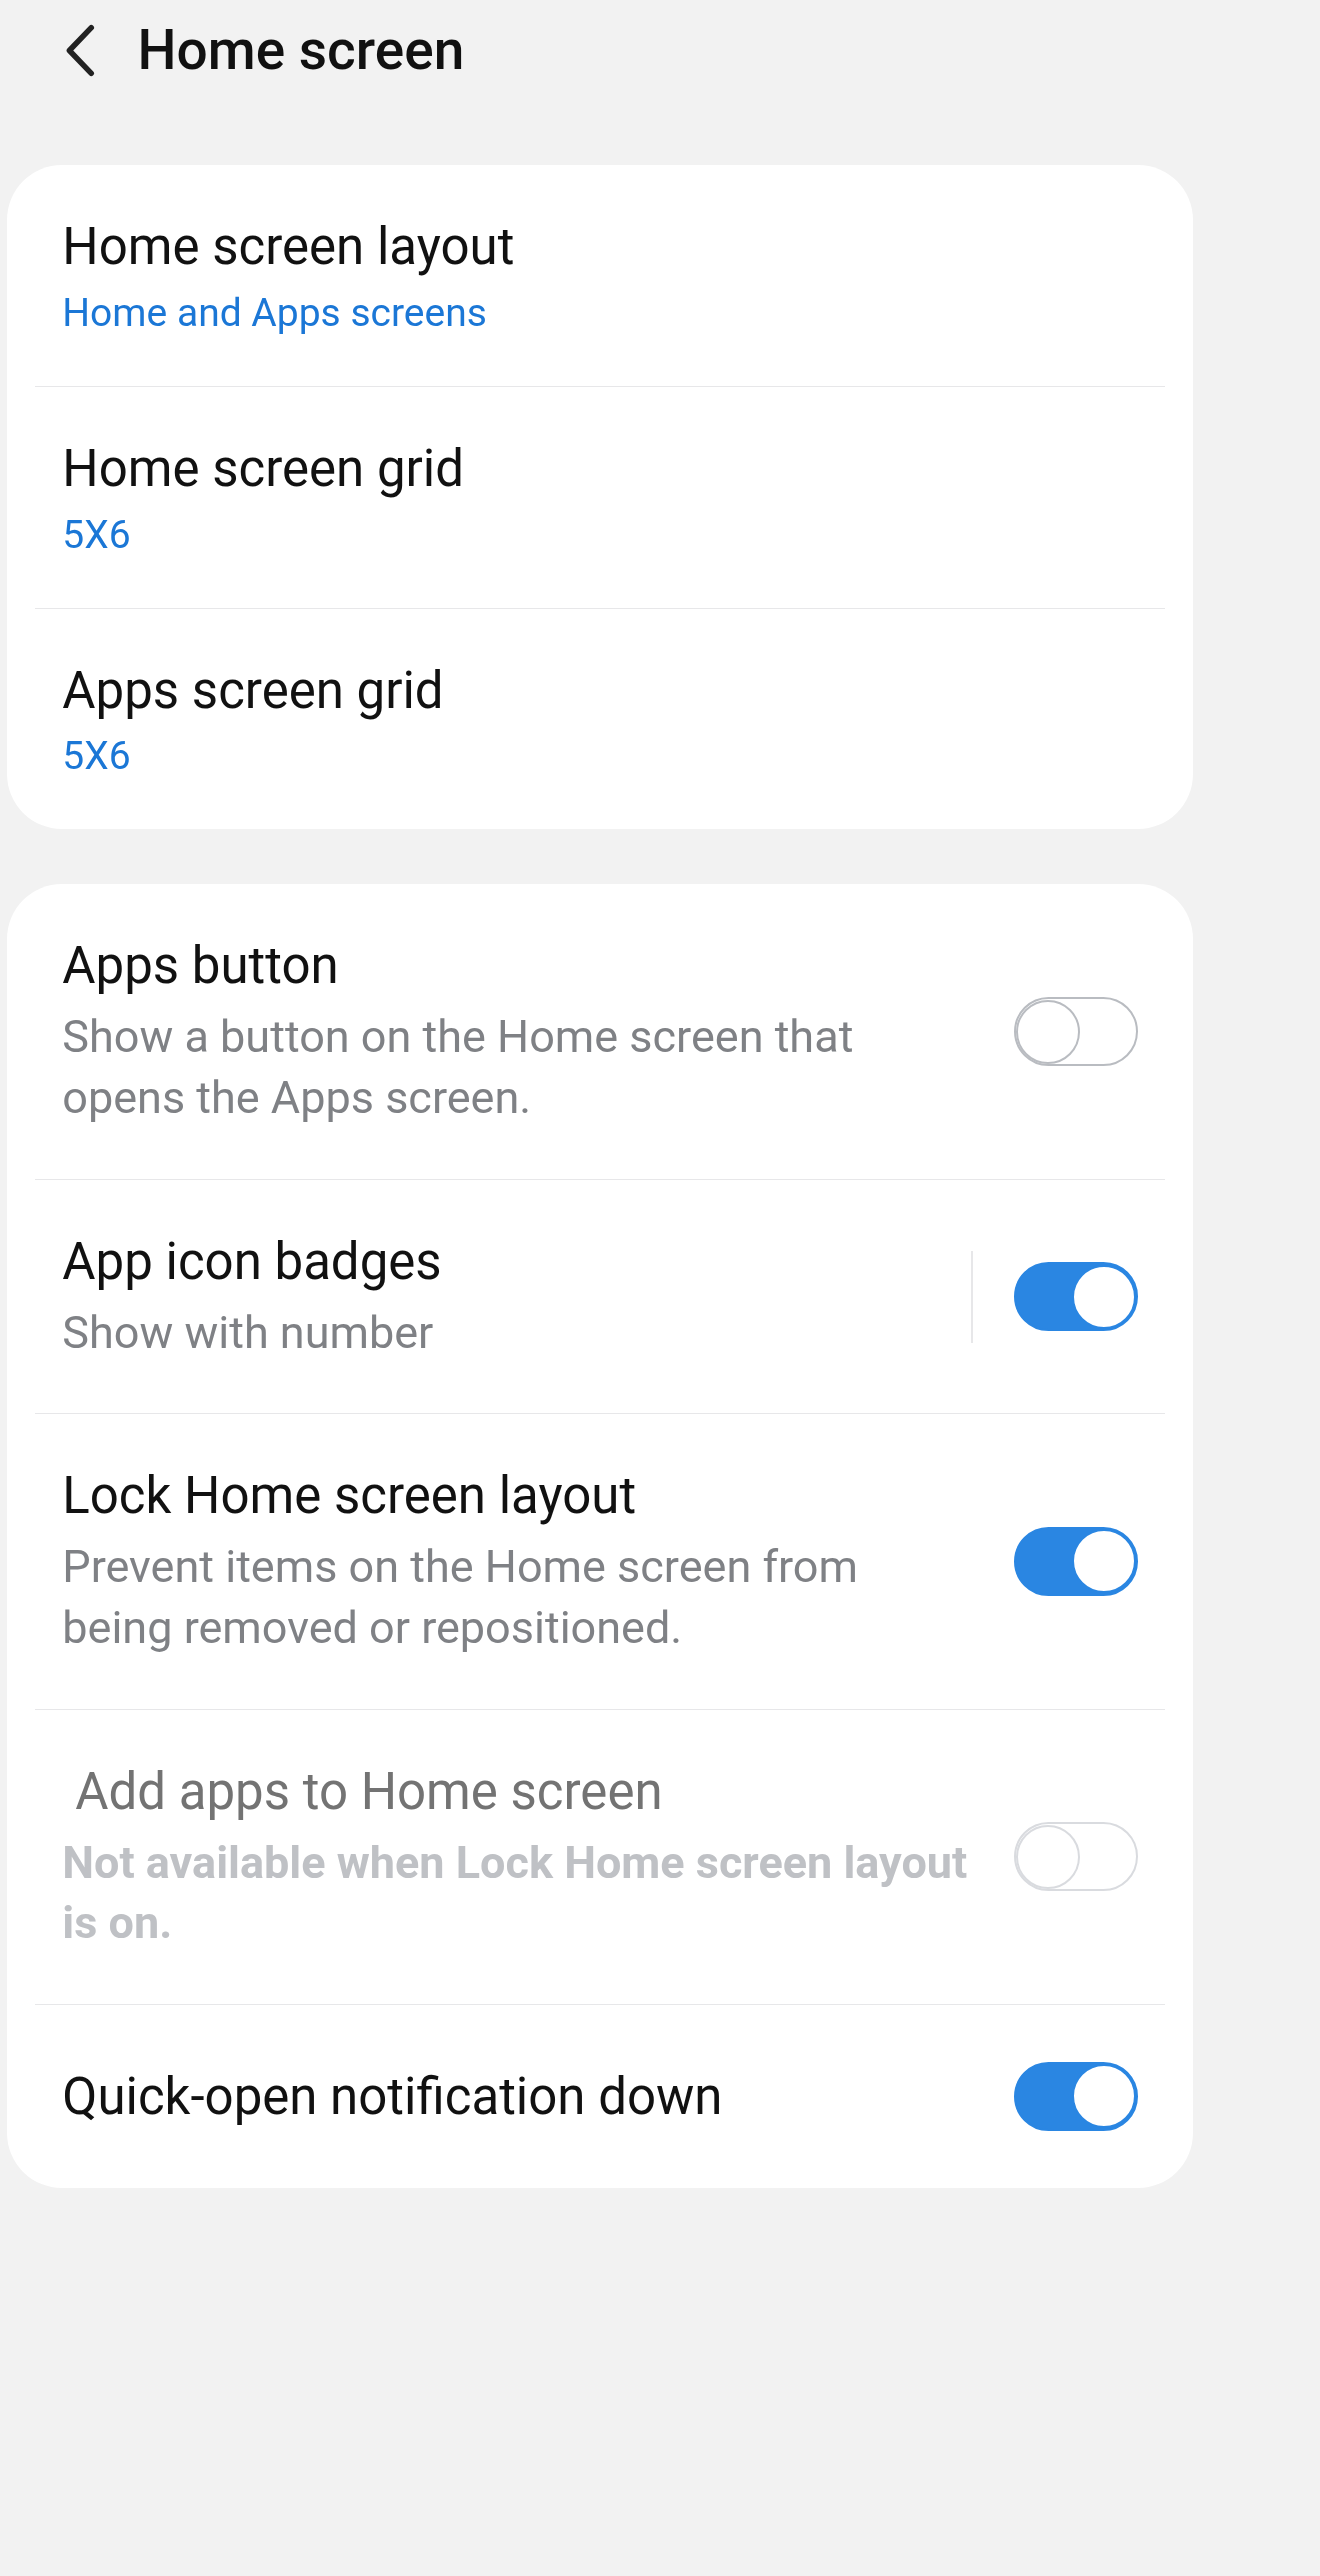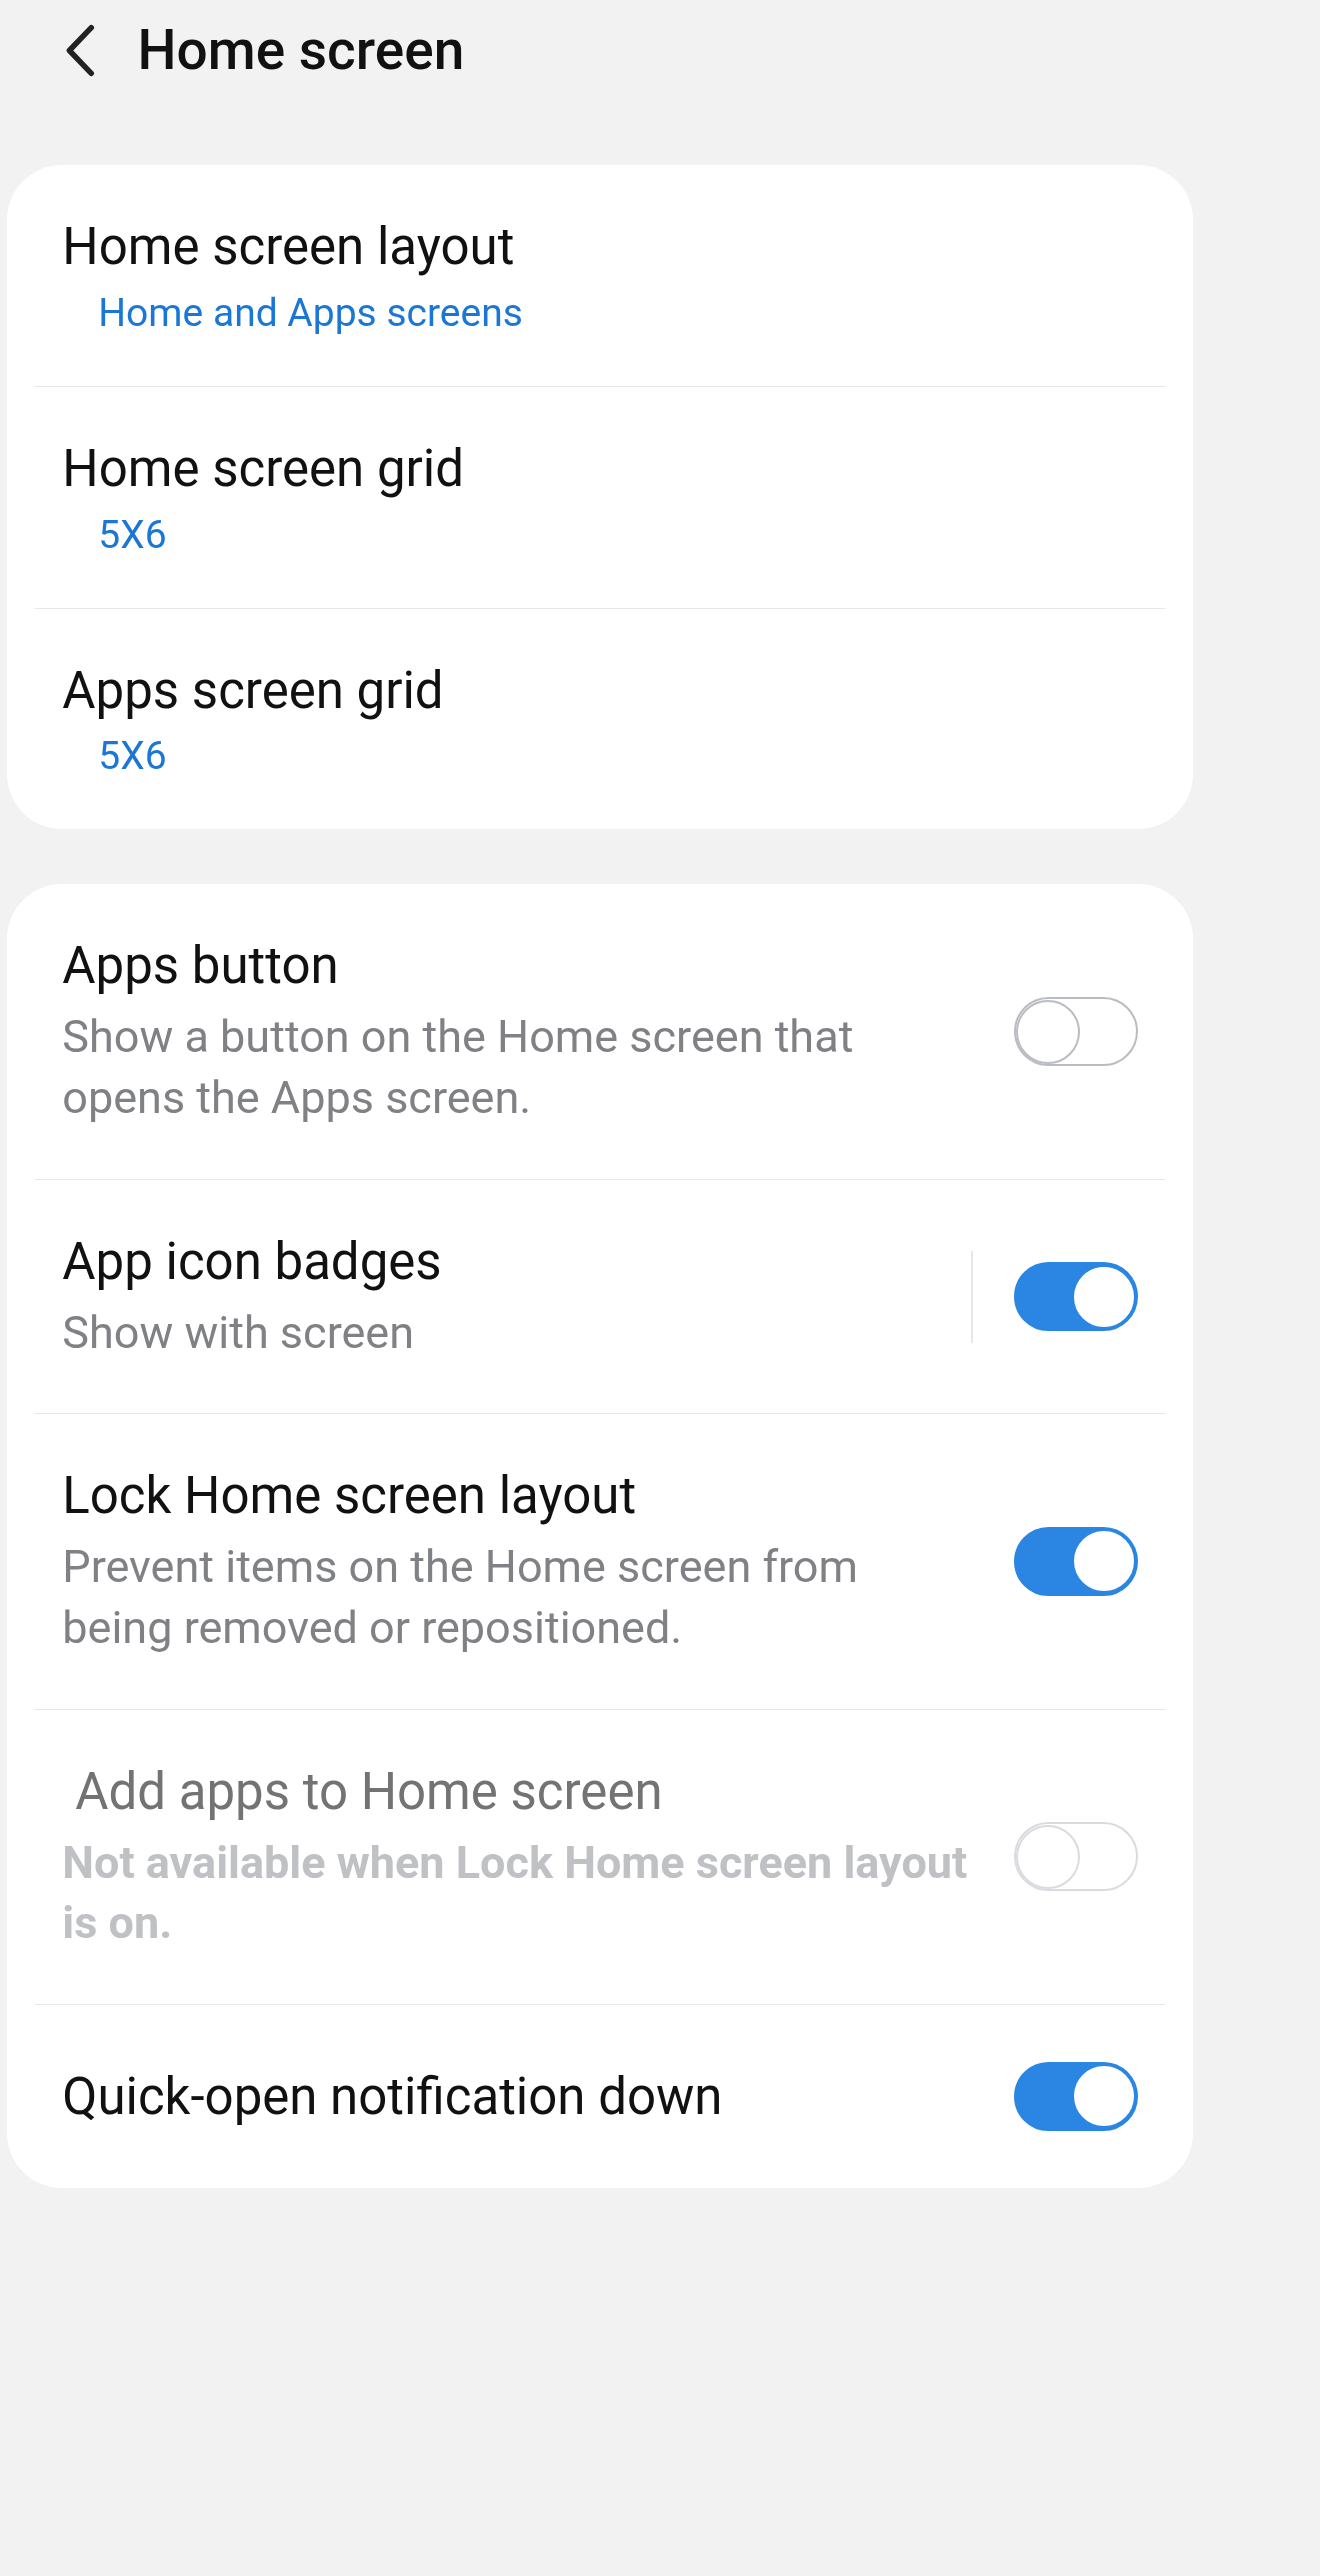--- a/index.html
+++ b/index.html
@@ -19,21 +19,21 @@
 
   .item {
     padding: 50px 55px 50px 55px;
     display: flex;
     align-items: center;
     justify-content: center;
     position: relative;
   }
   .item-text { flex: 1 1 auto; padding-right: 27.5px; }
   .item-title { font-size: 51px; font-weight: 400; color: #111; line-height: 1.25; }
-  .item-value { font-size: 39px; color: #1b77d6; margin-top: 11px; margin-left: 36px; }
+  .item-value { font-size: 39px; color: #1b77d6; margin-top: 11px; }
   .item-desc { font-size: 45px; color: #7f8185; margin-top: 9.2px; line-height: 1.35; max-width: 917px; }
 
   .disabled .item-title { color: #737373; margin-left: 13px; }
   .disabled .item-desc { color: #bfc1c5; font-weight: bold; }
 
   .divider {
     height: 0.9px;
     background: #e7e7e9;
     margin: 0 27.5px;
   }
@@ -123,21 +123,21 @@
         <div class="track off">
             <div class="knob"></div>
           </div>
       </div>
     </div>
     <div class="divider"></div>
 
     <div class="item">
       <div class="item-text">
         <div class="item-title">App icon badges</div>
-        <div class="item-desc">Show with screen</div>
+        <div class="item-desc">Show with number</div>
       </div>
       <div class="vbar-wrap">
         <div class="vbar"></div>
         <div class="toggle">
           <div class="track on">
               <div class="knob"></div>
             </div>
         </div>
       </div>
     </div>

